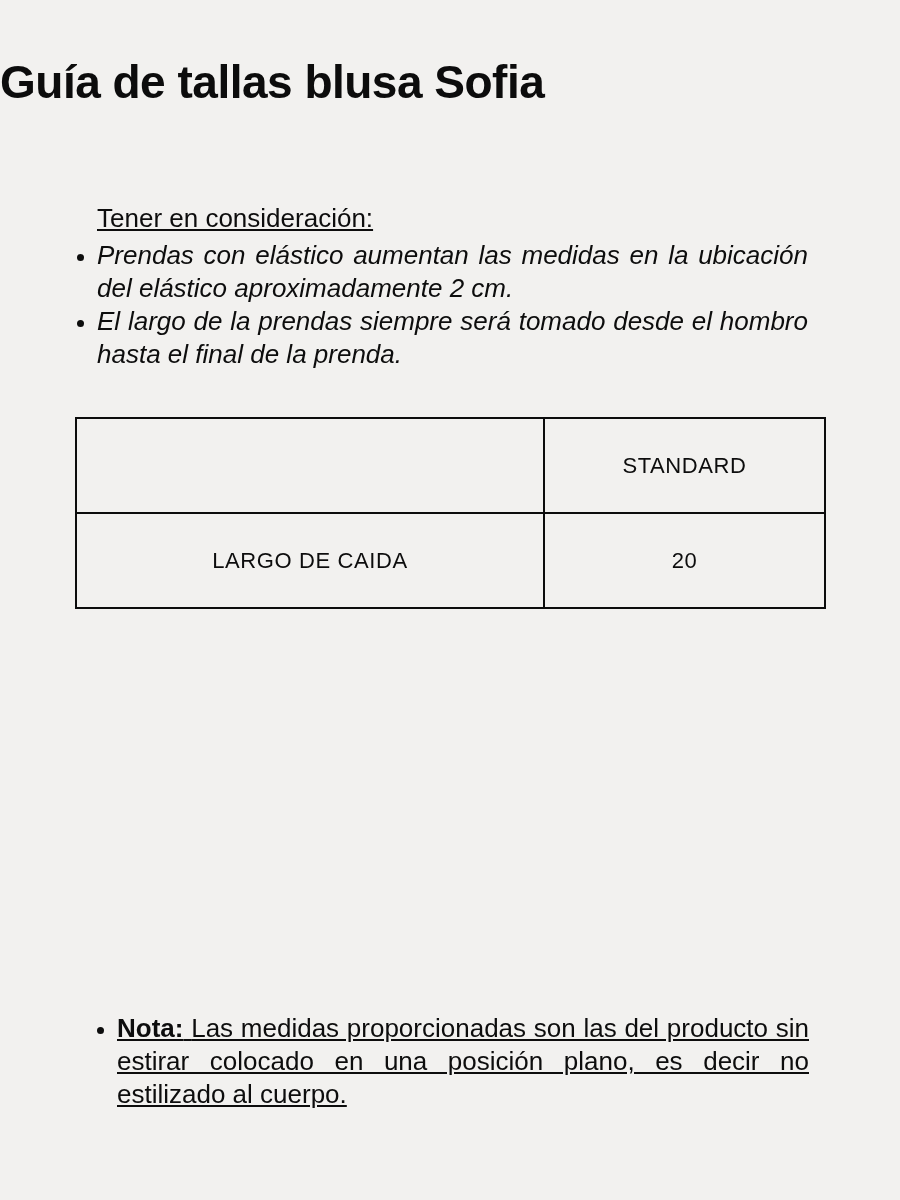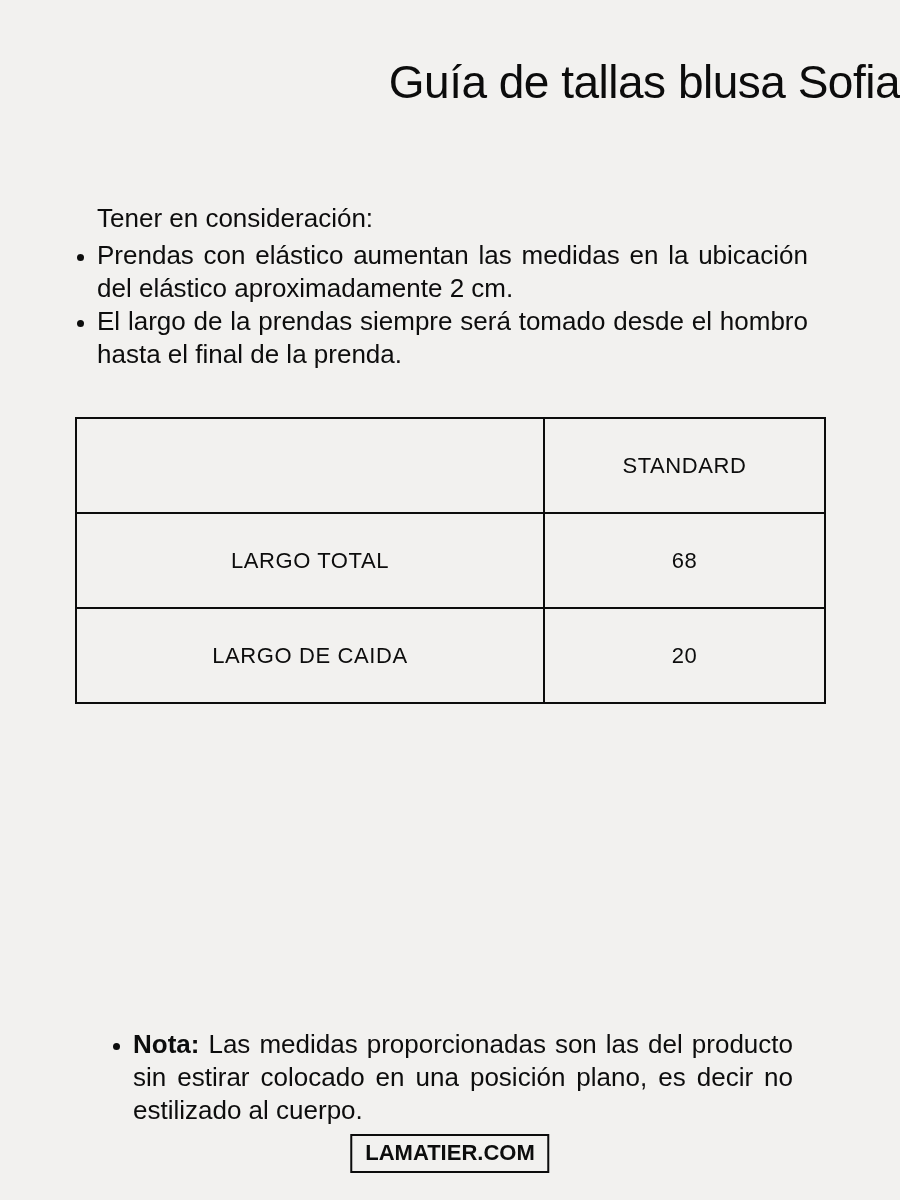--- a/index.html
+++ b/index.html
@@ -19,42 +19,44 @@
     position: absolute;
     inset: 0;
   }
   
   .title {
     position: absolute;
     top: 55px;
     left: 0;
     right: 0;
     margin: 0;
-    text-align: right;
+    text-align: left;
     font-size: 46px;
-    font-weight: 400;
+    font-weight: 700;
     letter-spacing: -0.5px;
     color: #0c0c0c;
   }
   
   .intro {
     position: absolute;
     top: 202px;
     left: 78px;
     width: 730px;
     font-size: 26px;
     line-height: 33px;
   }
   .intro-heading {
     margin: 0 0 4px 19px;
+    text-decoration: underline;
   }
   .intro-list {
     margin: 0;
     padding-left: 19px;
     list-style: disc outside;
+    font-style: italic;
   }
   .intro-list li {
     text-align: justify;
     padding-left: 0;
   }
   .intro-list li::marker {
     font-size: 22px;
   }
   
   .size-table-wrap {
@@ -82,23 +84,24 @@
   
   .note {
     position: absolute;
     top: 1012px;
     left: 99px;
     width: 710px;
     font-size: 26px;
     line-height: 33px;
   }
   .note-list {
-    margin: 16px;
+    margin: 0;
     padding-left: 18px;
     list-style: disc outside;
+    text-decoration: underline;
   }
   .note-list li {
     text-align: justify;
   }
   .note-list li::marker {
     font-size: 22px;
   }
   .note-label {
     font-weight: 800;
   }
@@ -133,32 +136,27 @@
   </div>
 
   <div class="size-table-wrap">
     <table class="size-table">
       <tbody>
           <tr>
         <td class="col-label"></td>
         <td class="col-value">STANDARD</td>
       </tr>
       <tr>
-        <td>LARGO TOTAL</td>
-        <td>68</td>
-      </tr>
-      <tr>
         <td>LARGO DE CAIDA</td>
         <td>20</td>
       </tr>
     </tbody>
       </table>
   </div>
 
   <div class="note">
     <ul class="note-list">
       <li><span class="note-label">Nota:</span> <span>Las medidas proporcionadas son las del producto sin estirar colocado en una posición plano, es decir no estilizado al cuerpo.</span></li>
     </ul>
   </div>
 
-  <div class="badge">LAMATIER.COM</div>
 
 </div>
 
 </body></html>

